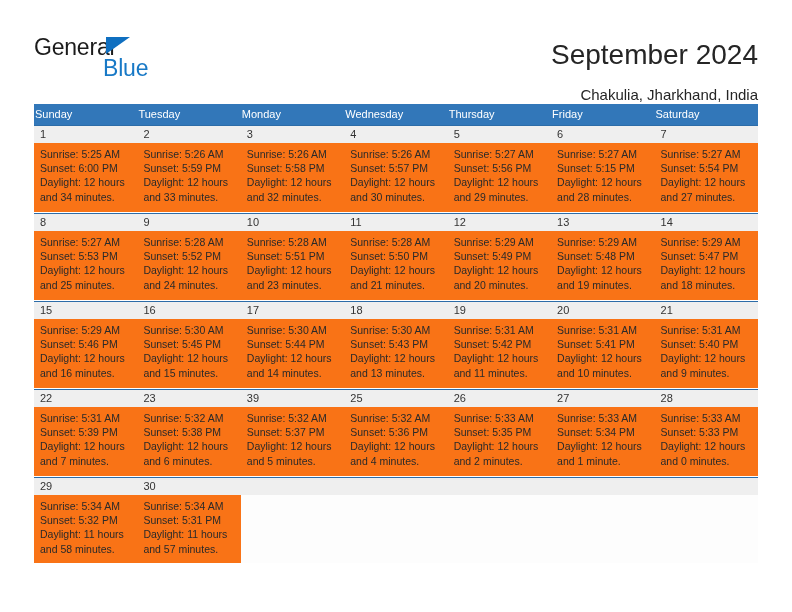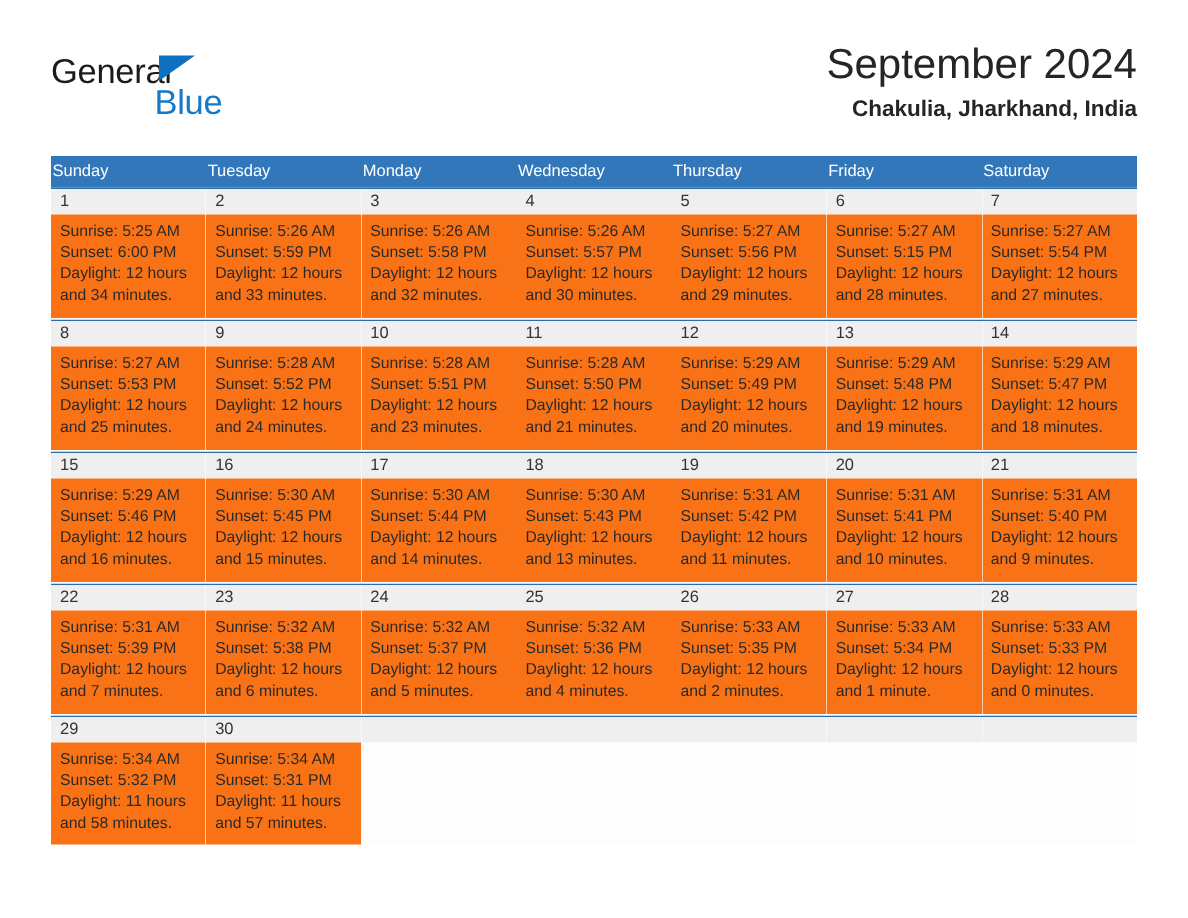--- a/index.html
+++ b/index.html
@@ -72,27 +72,28 @@
     right: 0;
     top: 0;
     text-align: right;
   }
   .cal-title {
     font-size: 28px;
     font-weight: normal;
     color: #252525;
     line-height: 34px;
     white-space: nowrap;
+    margin-top: 12px;
   }
   .cal-subtitle {
     font-size: 15px;
-    font-weight: bold;
+    font-weight: normal;
     color: #252525;
     line-height: 22px;
-    margin-top: 2px;
+    margin-top: 12px;
     white-space: nowrap;
   }
 
   
   .calendar {
     position: absolute;
     left: 34px;
     top: 104px;
     width: 724px;
   }
@@ -447,21 +448,21 @@
           </div>
         <div class="day-body">
           <div class="day-line">Sunrise: 5:32 AM</div>
           <div class="day-line">Sunset: 5:38 PM</div>
           <div class="day-line">Daylight: 12 hours</div>
           <div class="day-line">and 6 minutes.</div>
         </div>
       </div>
       <div class="day-cell">
         <div class="day-number-band">
-            <div class="day-number">24</div>
+            <div class="day-number">39</div>
           </div>
         <div class="day-body">
           <div class="day-line">Sunrise: 5:32 AM</div>
           <div class="day-line">Sunset: 5:37 PM</div>
           <div class="day-line">Daylight: 12 hours</div>
           <div class="day-line">and 5 minutes.</div>
         </div>
       </div>
       <div class="day-cell">
         <div class="day-number-band">

